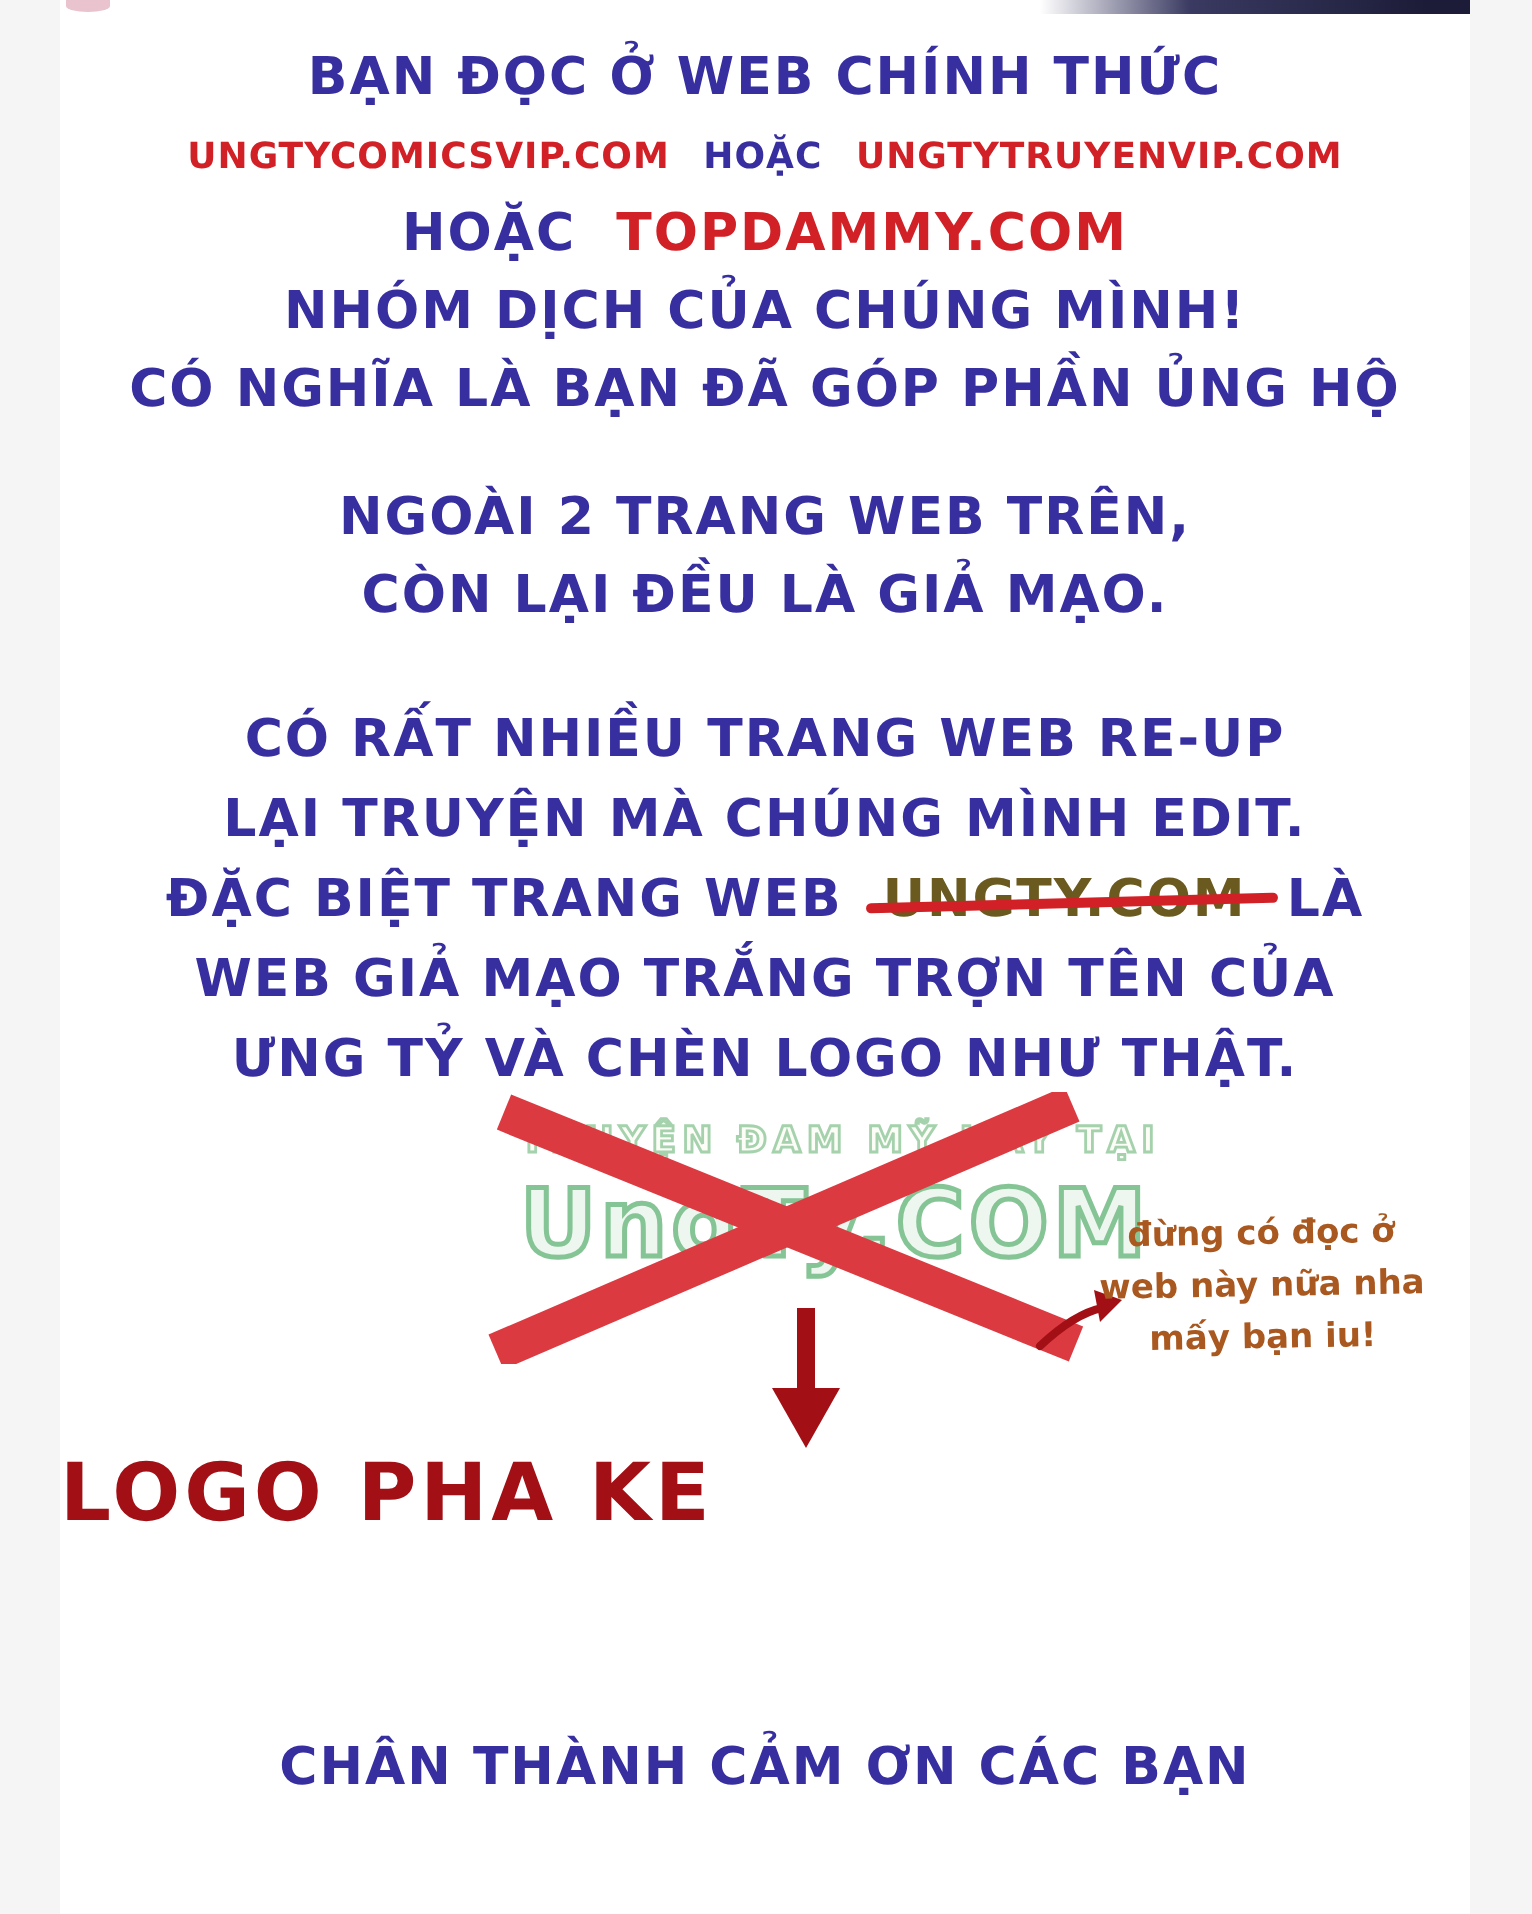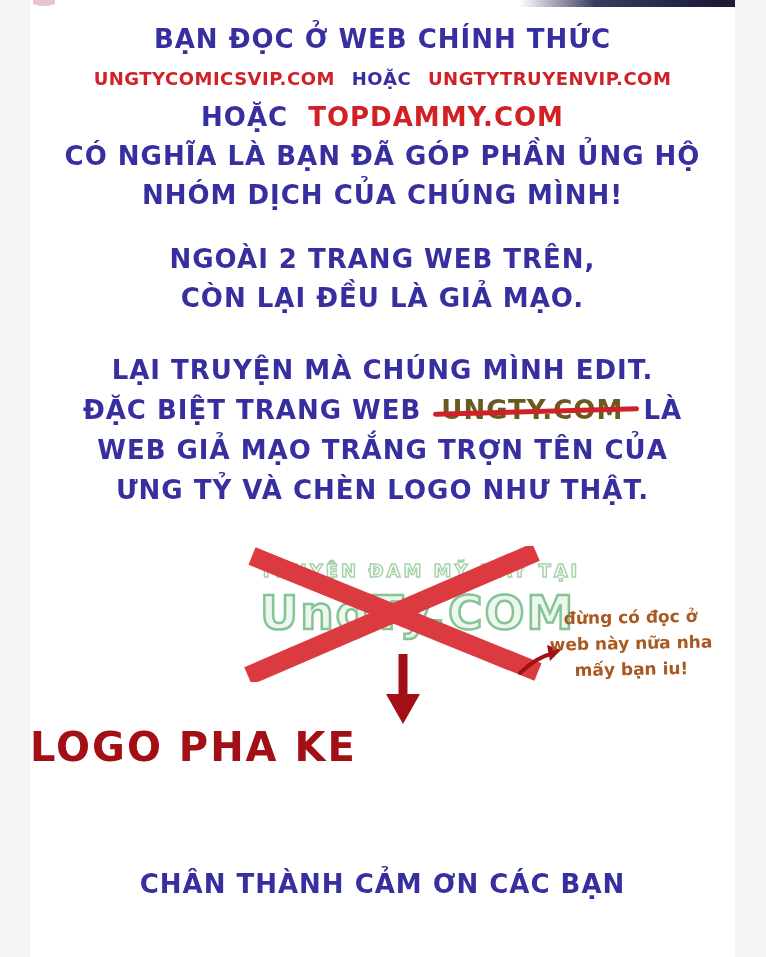--- a/index.html
+++ b/index.html
@@ -85,30 +85,31 @@
       <div class="line blue">BẠN ĐỌC Ở WEB CHÍNH THỨC</div>
       <div class="line small-line">
         <span class="red">UNGTYCOMICSVIP.COM</span>
         <span class="blue">HOẶC</span>
         <span class="red">UNGTYTRUYENVIP.COM</span>
       </div>
       <div class="line">
         <span class="blue">HOẶC</span>
         <span class="red">TOPDAMMY.COM</span>
       </div>
+      <div class="line blue">NHÓM DỊCH CỦA CHÚNG MÌNH!</div>
       <div class="line blue">CÓ NGHĨA LÀ BẠN ĐÃ GÓP PHẦN ỦNG HỘ</div>
-      <div class="line blue">NHÓM DỊCH CỦA CHÚNG MÌNH!</div>
     </div>
 
     <div class="block sec-warning">
       <div class="line blue">NGOÀI 2 TRANG WEB TRÊN,</div>
       <div class="line blue">CÒN LẠI ĐỀU LÀ GIẢ MẠO.</div>
     </div>
 
     <div class="block sec-detail">
+      <div class="line blue">CÓ RẤT NHIỀU TRANG WEB RE-UP</div>
       <div class="line blue">LẠI TRUYỆN MÀ CHÚNG MÌNH EDIT.</div>
       <div class="line">
         <span class="blue">ĐẶC BIỆT TRANG WEB</span>
         <span class="struck">UNGTY.COM</span>
         <span class="blue">LÀ</span>
       </div>
       <div class="line blue">WEB GIẢ MẠO TRẮNG TRỢN TÊN CỦA</div>
       <div class="line blue">ƯNG TỶ VÀ CHÈN LOGO NHƯ THẬT.</div>
     </div>
 

